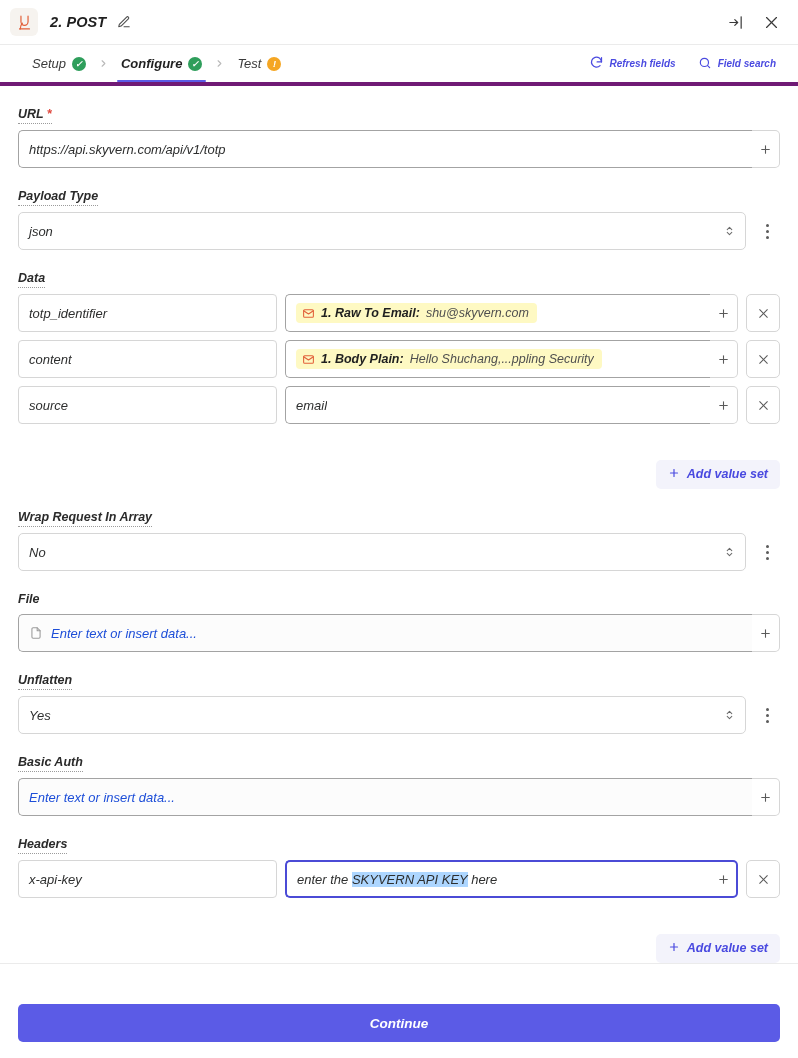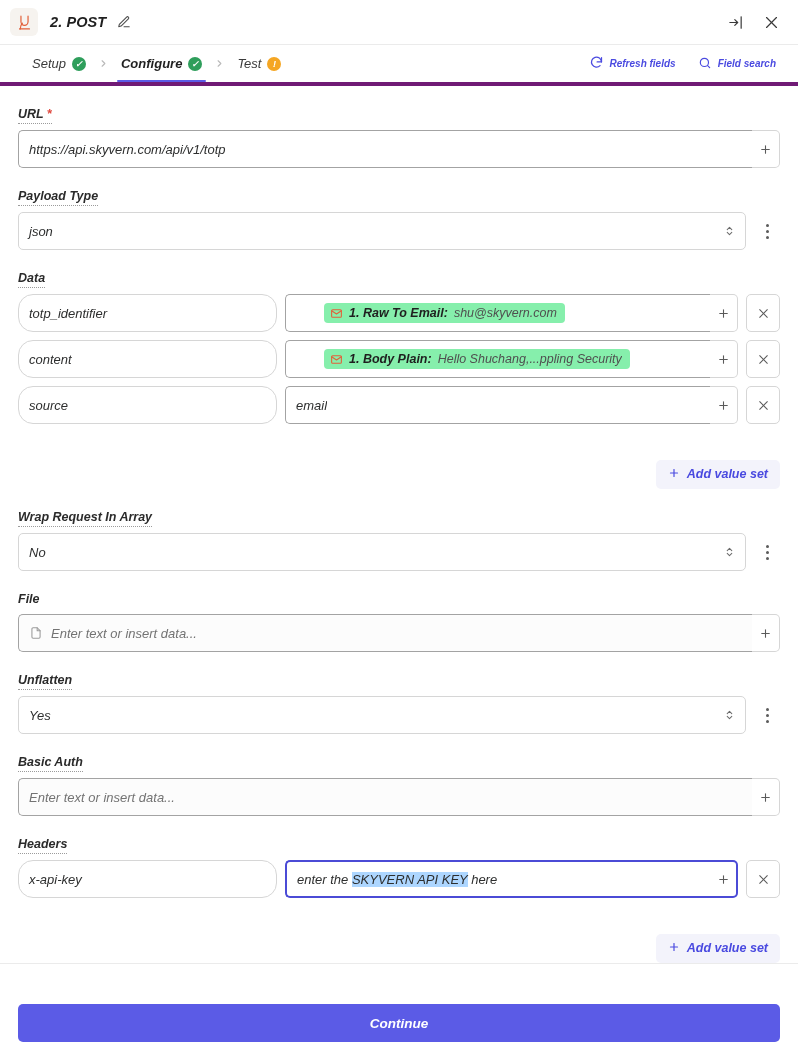--- a/index.html
+++ b/index.html
@@ -133,21 +133,21 @@
     border-radius: 5px;
     background: #fff;
     display: flex; align-items: center;
     padding: 0 10px;
     font-size: 13px;
     color: #2d2e2e;
     min-width: 0;
     position: relative;
   }
   .input.ro { background: #fcfcfc; }
-  .input .ph { color: #737373; }
+  .input .ph { color: #1d4ed8; }
   .input .val { white-space: nowrap; overflow: hidden; text-overflow: ellipsis; }
 
   .plus-btn {
     width: 28px; height: 38px;
     border: 1px solid #d6d6d6;
     border-left: none;
     border-radius: 0 5px 5px 0;
     background: #fff;
     display: flex; align-items: center; justify-content: center;
     color: #5a5a5a;
@@ -198,38 +198,37 @@
     color: #5a5a5a;
     cursor: pointer;
     flex: 0 0 34px;
   }
 
   
   .kv-row { display: flex; gap: 8px; margin-bottom: 8px; align-items: stretch; }
   .kv-key {
     width: 259px; flex: 0 0 259px;
     height: 38px;
-    border: 1px solid #d6d6d6; border-radius: 15px;
+    border: 1px solid #d6d6d6; border-radius: 4px;
     background: #fff;
     display: flex; align-items: center;
     padding: 0 10px; font-size: 13px;
   }
   .kv-val { flex: 1 1 auto; display: flex; min-width: 0; }
   .kv-val .input { border-radius: 5px 0 0 5px; border-right: none; }
 
   .token {
     display: inline-flex; align-items: center;
     gap: 6px;
-    background: #86efac;
+    background: #fef9c3;
     border-radius: 4px;
     padding: 3px 8px 3px 6px;
     font-size: 12.5px;
     max-width: 100%;
     overflow: hidden;
-    margin-left: 28px;
   }
   .token .tk-icon { color: #e2603a; display: flex; align-items: center; flex: 0 0 auto; }
   .token .tk-label { font-weight: 700; color: #1f1f1f; white-space: nowrap; }
   .token .tk-value { color: #4f4f4f; white-space: nowrap; overflow: hidden; text-overflow: ellipsis; }
 
   .add-row { display: flex; justify-content: flex-end; margin-top: 4px; }
   .add-btn {
     display: inline-flex; align-items: flex-start; gap: 7px;
     background: #f3f3fb;
     color: #4a4ae0;

